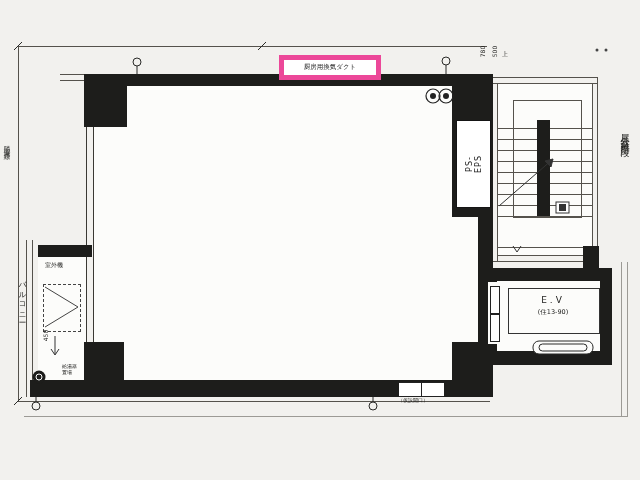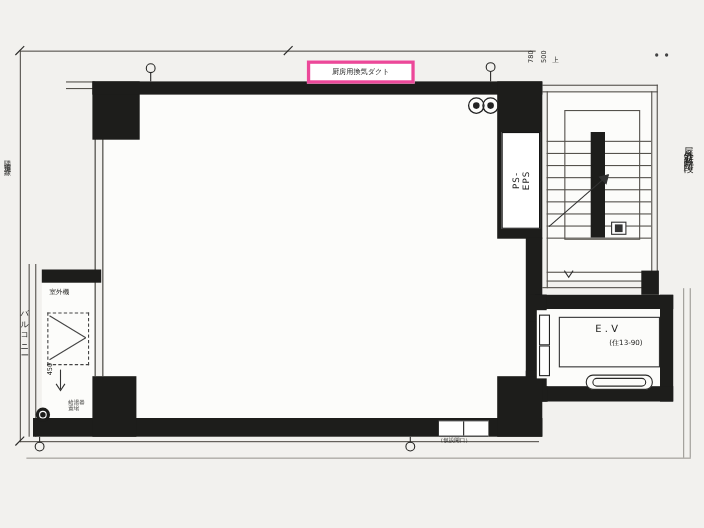--- a/index.html
+++ b/index.html
@@ -7,21 +7,21 @@
   }
   html,body{margin:0;padding:0;background:var(--paper);}
   .plan{position:relative;width:640px;height:480px;overflow:hidden;background:var(--paper);
         font-family:"DejaVu Sans",sans-serif;color:#222;}
   .abs{position:absolute;}
   .wall{position:absolute;background:var(--wall);}
   .hline{position:absolute;height:1px;background:var(--line);}
   .vline{position:absolute;width:1px;background:var(--line);}
   .white{position:absolute;background:var(--interior);}
   .faint{opacity:.55;}
-  .box{position:absolute;background:#fff;border:3px solid #ec4899;}
+  .box{position:absolute;background:#fff;border:5px solid #ec4899;}
   .lbl{position:absolute;color:#1c1c1a;white-space:nowrap;}
   .vtext{writing-mode:vertical-rl;text-orientation:upright;}
   .rot{transform:rotate(-90deg);transform-origin:center center;}
   .center{display:flex;align-items:center;justify-content:center;text-align:center;}
   svg.overlay{position:absolute;left:0;top:0;pointer-events:none;}
 </style>
 </head>
 <body>
 
 <div class="plan">
@@ -81,21 +81,21 @@
   <div class="wall" style="left:452px;top:342px;width:41px;height:55px;"></div>
   <div class="wall" style="left:38px;top:245px;width:54px;height:12px;"></div>
   <div class="wall" style="left:537px;top:120px;width:13px;height:96px;"></div>
 
   <div class="white" style="left:497px;top:281px;width:103px;height:70px;"></div>
   <div class="white" style="left:488px;top:282px;width:10px;height:62px;"></div>
   <div class="abs" style="left:490px;top:286px;width:8px;height:26px;background:#fff;border:1px solid #222;"></div>
   <div class="abs" style="left:490px;top:314px;width:8px;height:26px;background:#fff;border:1px solid #222;"></div>
   <div class="abs" style="left:508px;top:288px;width:90px;height:44px;border:1px solid #333;"></div>
   <div class="lbl center" style="left:508px;top:295px;width:90px;font-size:9px;letter-spacing:3px;">E.V</div>
-  <div class="lbl center" style="left:508px;top:308px;width:90px;font-size:6.5px;margin-left:16px;">(住13-90)</div>
+  <div class="lbl center" style="left:508px;top:308px;width:90px;font-size:6.5px;">(住13-90)</div>
 
   <div class="abs" style="left:399px;top:382px;width:45px;height:13px;background:#fff;border-top:1px solid #222;border-bottom:1px solid #222;">
     <div style="position:absolute;left:22px;top:0;width:1px;height:13px;background:#222;"></div>
   </div>
   <div class="lbl" style="left:398px;top:397px;font-size:5px;">（仮設開口）</div>
 
   <div class="abs center" style="left:456px;top:120px;width:33px;height:86px;background:#fff;border:1.5px solid #151515;">
     <span class="rot" style="font-size:8px;letter-spacing:1px;">PS-EPS</span>
   </div>
 

